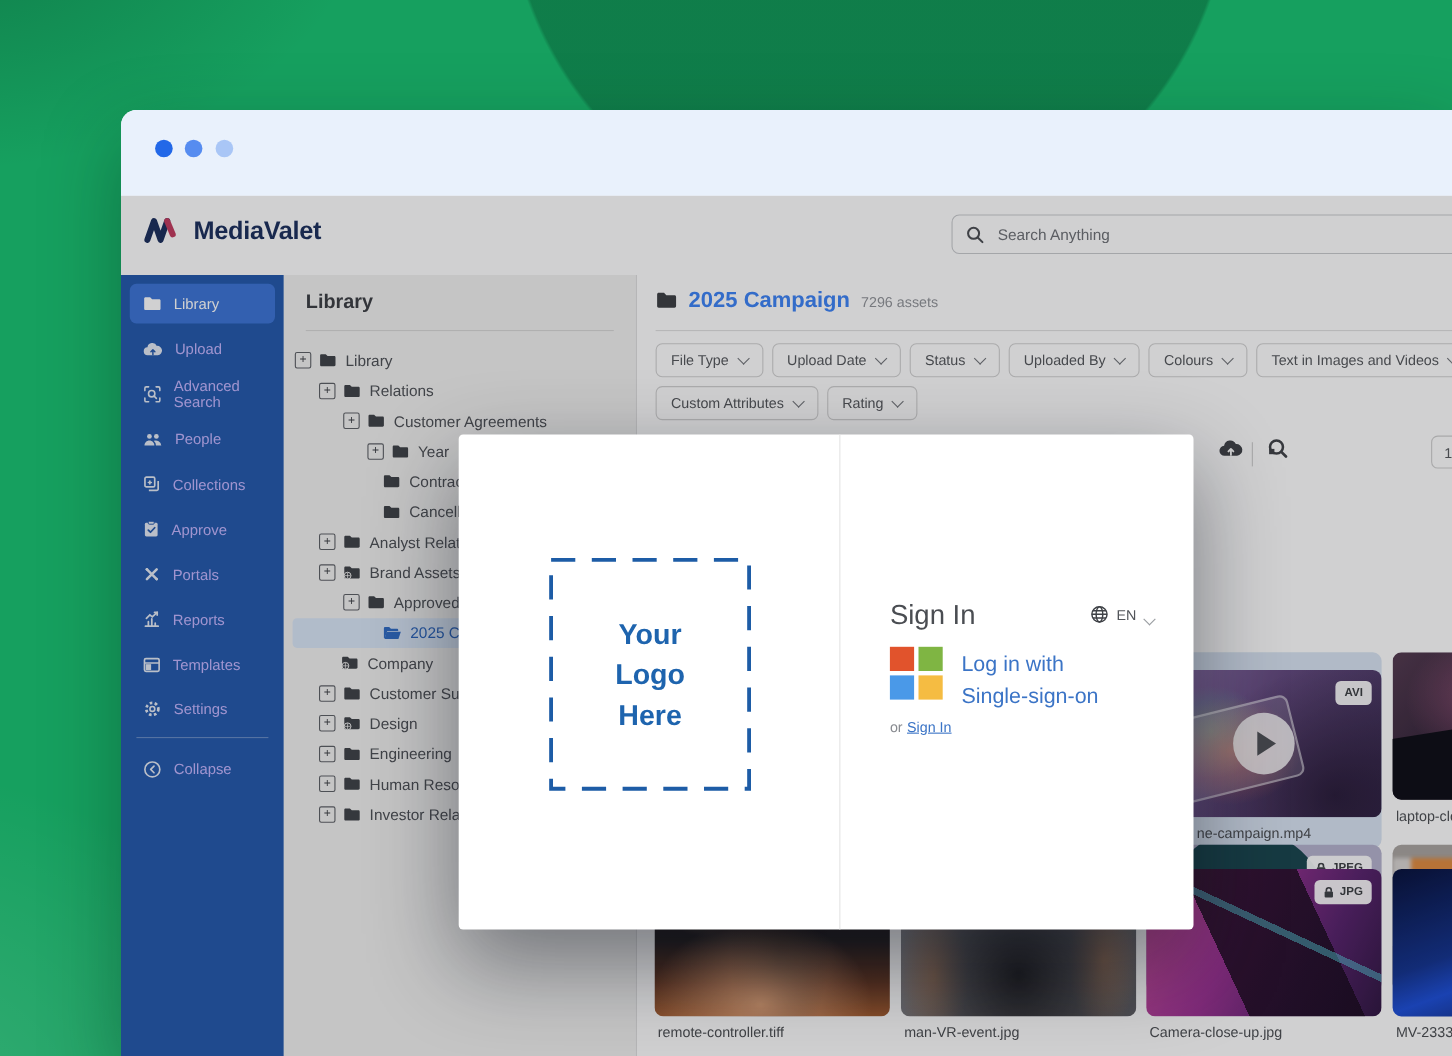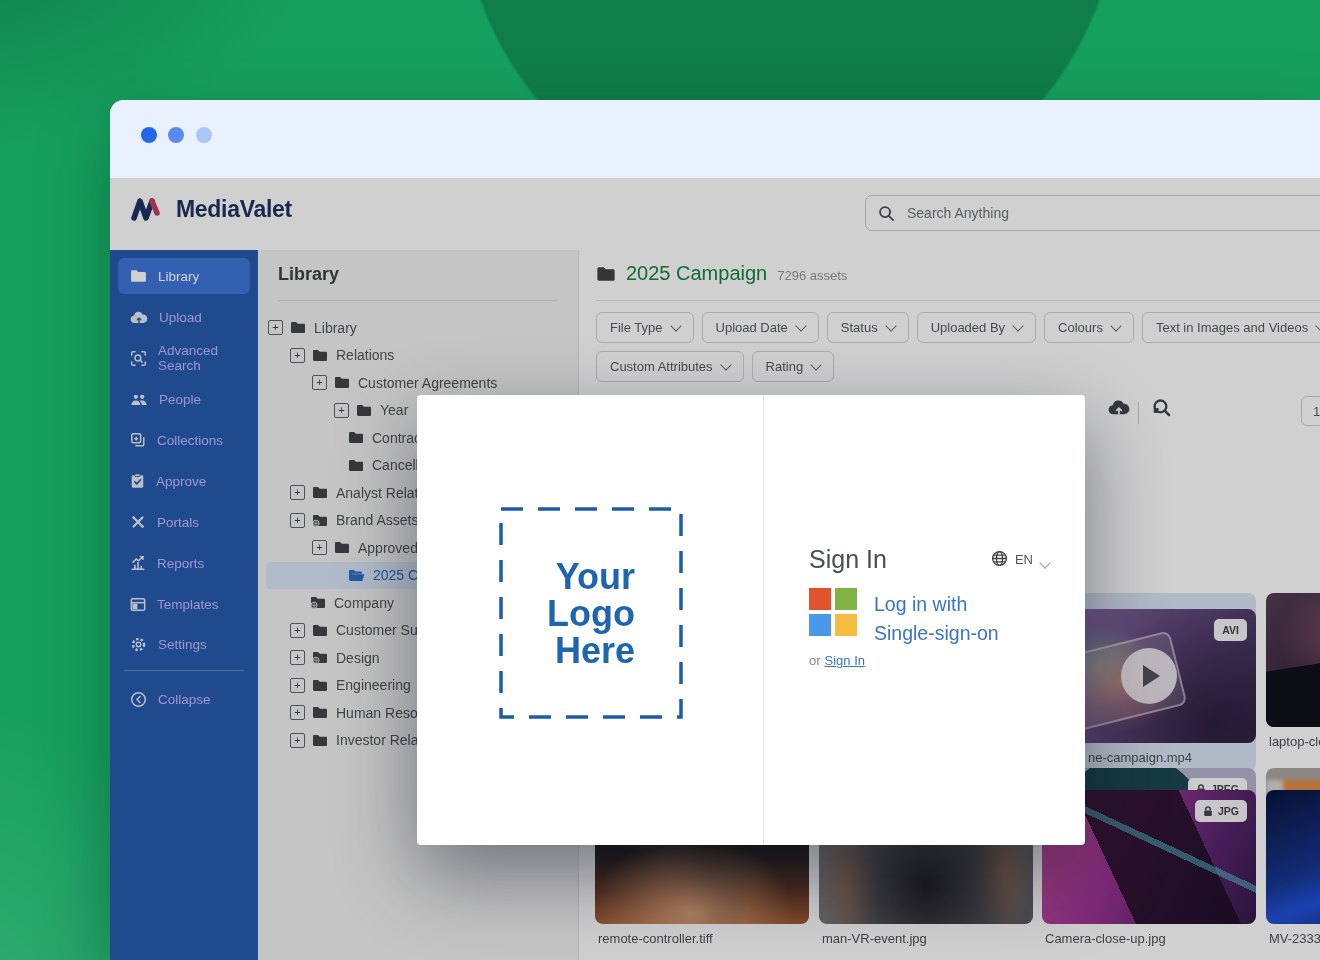--- a/index.html
+++ b/index.html
@@ -47,21 +47,21 @@
   .tw{width:13px;height:13px;border:1.5px solid #5c5f64;border-radius:2px;font-size:11px;line-height:12px;
     text-align:center;color:#3e4146;margin-right:7px;flex:0 0 auto;box-sizing:content-box;background:transparent;}
   .fi{margin-right:8px;flex:0 0 auto;}
   .p0{padding-left:10px;}.p1{padding-left:32px;}.p2{padding-left:54px;}.p3{padding-left:76px;}
   .pf{padding-left:90px;}.pc{padding-left:52px;}
   .tn.sel{background:#d9e6f7;border-radius:4px;margin:0 8px;padding-left:82px;color:#2a65bd;}
 
   .main{position:absolute;left:468px;top:0;width:742px;height:100%;background:#fff;border-left:1px solid #dcdcdc;box-sizing:border-box;}
   .mtitle{position:absolute;left:17px;top:12px;display:flex;align-items:baseline;gap:10px;}
   .mtitle svg{position:relative;top:2px;}
-  .mtitle .t{font-size:20px;font-weight:400;color:#15803d;}
+  .mtitle .t{font-size:20px;font-weight:700;color:#3b82f6;}
   .mtitle .c{font-size:13px;color:#909398;}
   .mhr{position:absolute;left:17px;right:0;top:50px;height:1px;background:#e0e0e0;}
   .chips{position:absolute;left:17px;top:62px;display:flex;gap:8px;}
   .chips.r2{top:101px;}
   .chip{height:31px;border:1px solid #d2d2d2;border-radius:6px;background:#fff;display:inline-flex;
     align-items:center;padding:0 13px;font-size:13px;color:#54575b;white-space:nowrap;box-sizing:border-box;}
   .chev{width:7px;height:7px;border-right:1.8px solid #6f7277;border-bottom:1.8px solid #6f7277;
     transform:rotate(45deg);margin-left:9px;margin-top:-4px;flex:0 0 auto;}
   .tools{position:absolute;left:0;top:146px;width:100%;height:32px;}
   .tool{position:absolute;top:2px;}
@@ -120,21 +120,21 @@
     linear-gradient(115deg,#d14f9e 0%,#9c3193 38%,#56216b 72%,#2e1540 100%);}
   .th8{background:linear-gradient(160deg,#06103a 0%,#12328e 46%,#1c4ed8 62%,#0a1030 100%);}
 
   
   .dim{position:absolute;left:0;top:78px;right:0;bottom:0;background:rgba(18,20,24,0.2);z-index:40;}
   .modal{position:absolute;left:307px;top:295px;width:668px;height:450px;background:#fff;border-radius:4px;
     z-index:50;box-shadow:0 30px 80px rgba(8,14,24,0.45);}
   .mdivider{position:absolute;left:346px;top:0;width:1px;height:100%;background:#e4e4e4;}
   .logobox{position:absolute;left:82px;top:112px;width:184px;height:212px;}
   .logobox .ltxt{position:absolute;left:0;top:0;width:100%;height:100%;display:flex;align-items:center;justify-content:center;}
-  .ltxt .lines{font-size:36px;line-height:37px;font-weight:700;color:#1e64ae;text-align:right;}
+  .ltxt .lines{font-size:26px;line-height:37px;font-weight:700;color:#1e64ae;text-align:center;}
   .signin-title{position:absolute;left:392px;top:150px;font-size:25px;color:#4a4d52;font-weight:500;}
   .lang{position:absolute;right:36px;top:155px;display:flex;align-items:flex-end;gap:7px;font-size:13px;color:#52555a;}
   .lang .chev{border-color:#9a9da2;margin-top:-2px;margin-left:1px;}
   .ms{position:absolute;left:392px;top:193px;width:48px;height:48px;display:grid;
     grid-template-columns:22px 22px;grid-template-rows:22px 22px;gap:3.5px;}
   .ms i{display:block;}
   .ms .m1{background:#e1532c;}.ms .m2{background:#7fb543;}.ms .m3{background:#4a99e8;}.ms .m4{background:#f5bc42;}
   .sso{position:absolute;left:457px;top:195px;font-size:19.5px;line-height:28.5px;color:#3b74c6;}
   .orline{position:absolute;left:392px;top:258px;font-size:13px;color:#888b90;}
   .orline a{color:#3b74c6;text-decoration:underline;margin-left:4px;cursor:pointer;}

